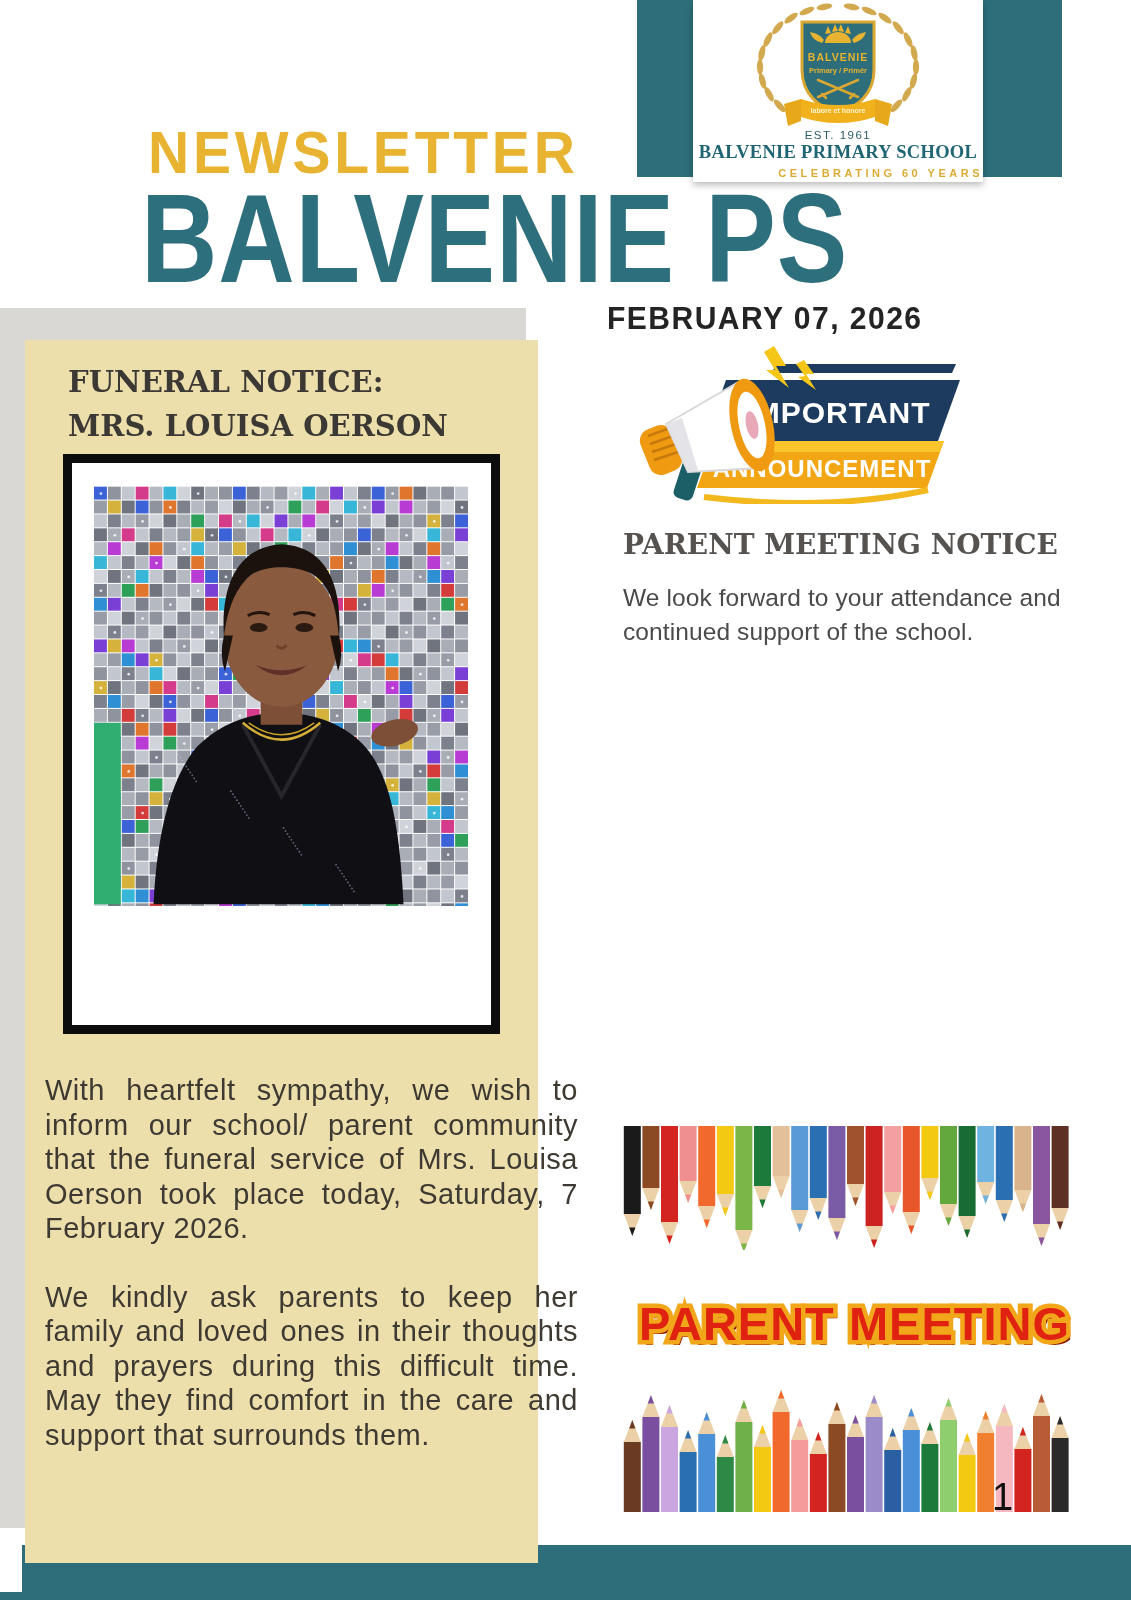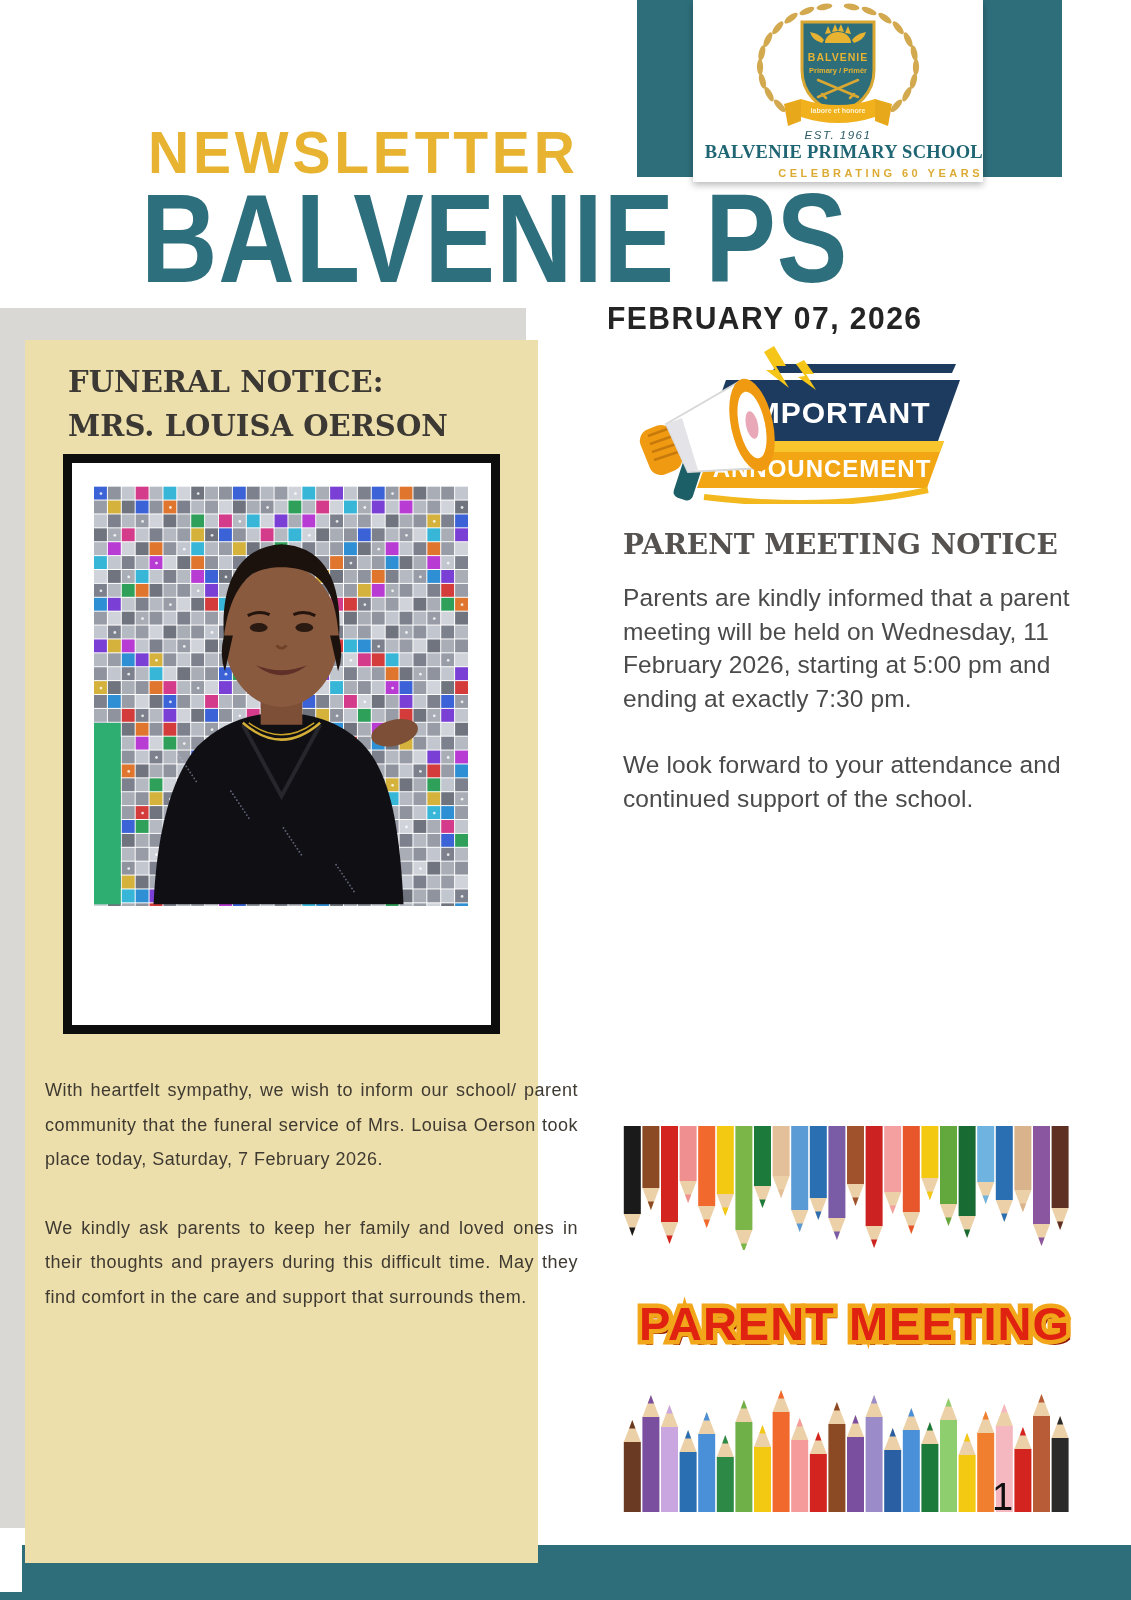--- a/index.html
+++ b/index.html
@@ -10,35 +10,35 @@
           letter-spacing:4px;transform:scaleX(.95);transform-origin:left top;white-space:nowrap;}
   .main-title{position:absolute;left:141px;top:166px;font-size:126px;font-weight:bold;color:#2e6f7d;
           letter-spacing:1px;transform:scaleX(.84);transform-origin:left top;white-space:nowrap;}
   .issue-date{position:absolute;left:607px;top:301px;font-size:31px;font-weight:bold;color:#242424;
           letter-spacing:1.5px;transform:scaleX(.97);transform-origin:left top;white-space:nowrap;}
   
   .logo-band{position:absolute;left:637px;top:0;width:425px;height:177px;background:#2e6e7b;}
   .logo-card{position:absolute;left:56px;top:0;width:290px;height:182px;background:#ffffff;
              box-shadow:0 3px 7px rgba(0,0,0,.28);overflow:hidden;text-align:center;}
   .logo-card svg{display:block;margin:2px auto 0 auto;}
-  .logo-est{font-size:11.5px;color:#2a5a66;letter-spacing:1.5px;margin-top:-3px;font-style:italic;}
+  .logo-est{font-size:11.5px;color:#2a5a66;letter-spacing:1.5px;margin-top:-3px;}
   .logo-name{font-family:"Liberation Serif",serif;font-weight:bold;font-size:18.5px;color:#1f6573;
-             letter-spacing:.3px;margin-top:1px;white-space:nowrap;text-align:right;}
+             letter-spacing:.3px;margin-top:1px;white-space:nowrap;}
   .logo-celebrating{font-size:11px;font-weight:bold;color:#dcab34;letter-spacing:3.5px;margin-top:4px;text-align:right;}
   
   .gray-strip{position:absolute;left:0;top:308px;width:526px;height:1220px;background:#d9d8d5;z-index:1;}
   .beige-panel{position:absolute;left:25px;top:340px;width:513px;height:1223px;background:#ecdfac;z-index:3;}
   .funeral-heading{position:absolute;left:43px;top:20px;margin:0;font-family:"DejaVu Serif",serif;
              font-weight:bold;font-size:30px;line-height:44px;color:#3c3833;letter-spacing:0;
              transform:scaleX(.97);transform-origin:left top;white-space:nowrap;}
   .photo-frame{position:absolute;left:38px;top:114px;width:437px;height:580px;background:#ffffff;
              border:9px solid #0d0d0d;box-sizing:border-box;}
   .photo-frame svg{position:absolute;left:22px;top:22px;}
   .funeral-text{position:absolute;left:20px;top:733px;width:533px;}
-  .funeral-text p{font-size:18px;line-height:34.5px;color:#3f3a31;text-align:justify;
+  .funeral-text p{font-size:29px;line-height:34.5px;color:#3f3a31;text-align:justify;
              letter-spacing:.5px;margin:0 0 34px 0;}
   
   .announcement{position:absolute;left:626px;top:340px;width:344px;height:164px;z-index:2;}
   .meeting-heading{position:absolute;left:623px;top:527px;margin:0;font-family:"DejaVu Serif",serif;
              font-weight:bold;font-size:28.5px;color:#55524f;letter-spacing:0;
              transform:scaleX(.98);transform-origin:left top;white-space:nowrap;}
   .meeting-text{position:absolute;left:623px;top:581px;width:455px;}
   .meeting-text p{font-size:24.5px;line-height:33.5px;color:#4a4a4a;margin:0 0 33px 0;letter-spacing:.1px;}
   .pencils{position:absolute;left:623px;width:447px;height:124px;}
   .pencils-top{top:1126px;}
@@ -1181,21 +1181,20 @@
         <path d="M40,84 L56,78 L72,130 L62,132 Z" fill="#e4e4e8"></path>
         <ellipse cx="126" cy="85" rx="21" ry="47" transform="rotate(-12 126 85)" fill="#f09a12"></ellipse>
         <ellipse cx="126" cy="85" rx="13" ry="34" transform="rotate(-12 126 85)" fill="#ffffff"></ellipse>
         <ellipse cx="126" cy="85" rx="6" ry="14" transform="rotate(-12 126 85)" fill="#e8a8b8"></ellipse>
       </g>
     </svg>
   </div>
 
   <h2 class="meeting-heading">PARENT MEETING NOTICE</h2>
   <div class="meeting-text" id="meeting-paragraphs">
-      <p>Parents are kindly informed that a parent meeting will be held on Wednesday, 11 February 2026, starting at 5:00 pm and ending at exactly 7:30 pm.</p>
       <p>We look forward to your attendance and continued support of the school.</p>
     </div>
 
   <div class="pencils pencils-top">
     <svg id="pencils-top" width="447" height="124" viewBox="0 0 447 124">
         <g>
           <rect x="0.8000000000000007" width="17" y="0" height="88" fill="#1a1a1a"></rect>
           <polygon points="0.8000000000000007,88 17.8,88 9.3,110" fill="#ecd0a8"></polygon>
           <polygon points="6.200000000000001,101.5 12.4,101.5 9.3,110" fill="#1a1a1a"></polygon>
         </g>

